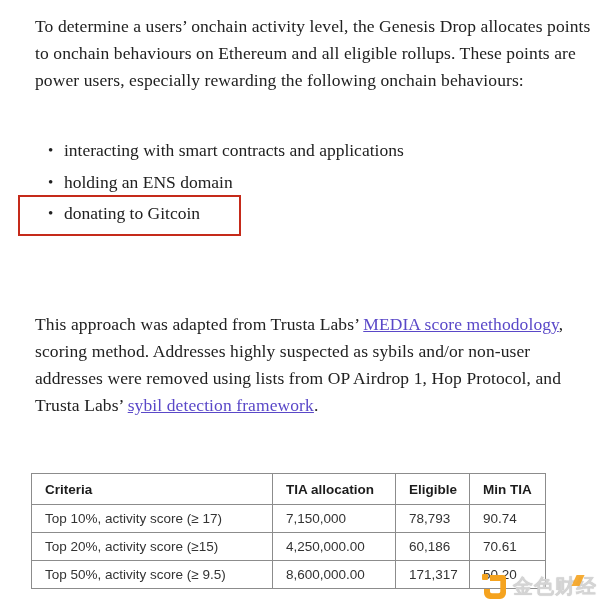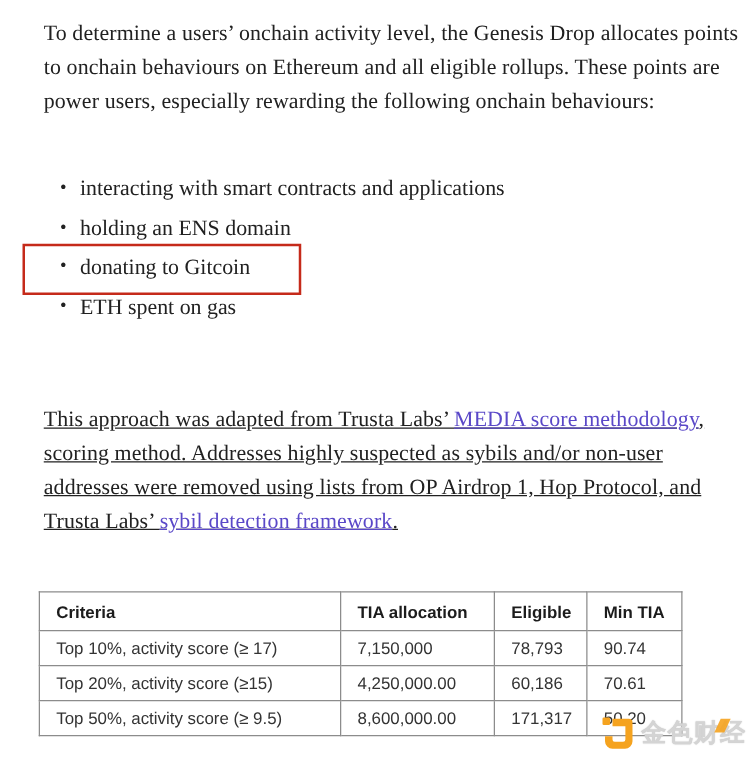--- a/index.html
+++ b/index.html
@@ -13,21 +13,21 @@
     color: var(--text, #212121);
   }
   .para { position: absolute; left: 35px; }
   .tline {
     white-space: nowrap;
     line-height: 27px;
     font-size: 17.5px;
     letter-spacing: 0.1px;
   }
   .para1 { top: 13px; }
-  .para2 { top: 322px; text-decoration: underline; }
+  .para2 { top: 311px; }
   a.link {
     color: var(--link, #5a48c8);
     text-decoration: underline;
     cursor: pointer;
   }
   ul.bullets {
     position: absolute;
     top: 141px;
     left: 48px;
     margin: 0; padding: 0;
@@ -115,21 +115,20 @@
   <div class="para para1">
     <div class="tline">To determine a users’ onchain activity level, the Genesis Drop allocates points</div>
     <div class="tline">to onchain behaviours on Ethereum and all eligible rollups. These points are</div>
     <div class="tline">power users, especially rewarding the following onchain behaviours:</div>
   </div>
 
   <ul class="bullets">
     <li><span class="dot">•</span><span>interacting with smart contracts and applications</span></li>
     <li><span class="dot">•</span><span>holding an ENS domain</span></li>
     <li><span class="dot">•</span><span>donating to Gitcoin</span></li>
-    <li><span class="dot">•</span><span>ETH spent on gas</span></li>
   </ul>
 
   <div class="red-box"></div>
 
   <div class="para para2">
     <div class="tline"><span>This approach was adapted from Trusta Labs’ </span><a class="link">MEDIA score methodology</a><span>,</span></div>
     <div class="tline">scoring method. Addresses highly suspected as sybils and/or non-user</div>
     <div class="tline">addresses were removed using lists from OP Airdrop 1, Hop Protocol, and</div>
     <div class="tline"><span>Trusta Labs’ </span><a class="link">sybil detection framework</a><span>.</span></div>
   </div>

